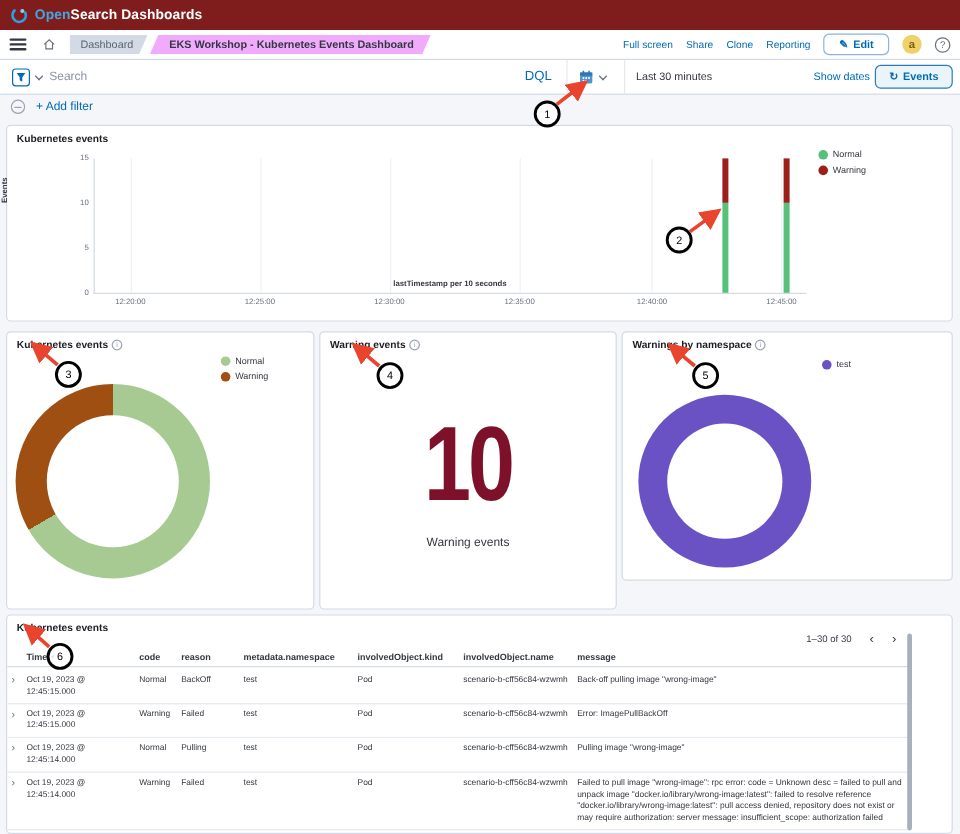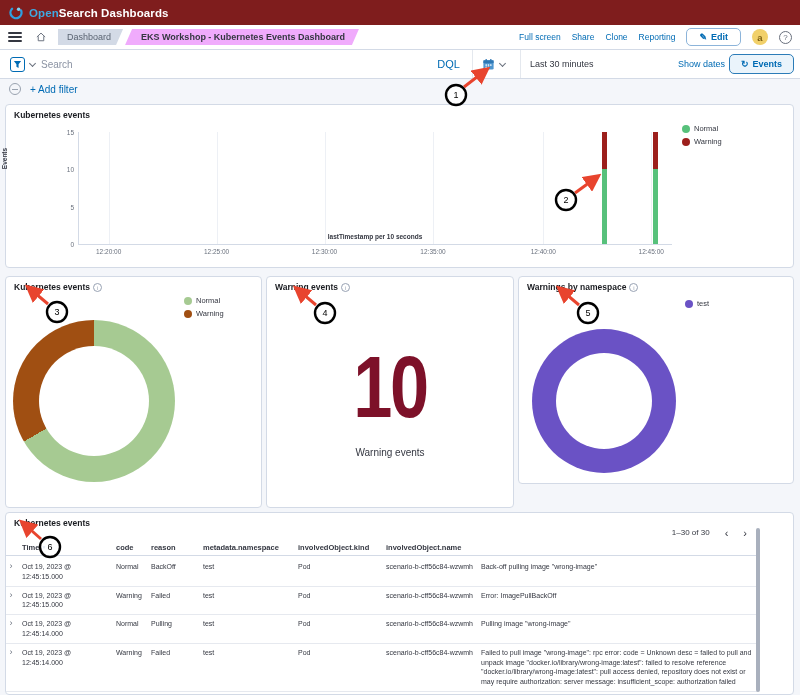--- a/index.html
+++ b/index.html
@@ -285,20 +285,21 @@
       <span class="pag-btn">›</span>
     </div>
     <div class="thead">
         <div class="hc"></div>
         <div class="hc">Time<span class="sort-ic">▼</span></div>
         <div class="hc">code</div>
         <div class="hc">reason</div>
         <div class="hc">metadata.namespace</div>
         <div class="hc">involvedObject.kind</div>
         <div class="hc">involvedObject.name</div>
+        <div class="hc">message</div>
       </div>
     <div class="tbody">
         <div class="t-row">
           <div class="cell exp">›</div>
           <div class="cell">Oct 19, 2023 @ 12:45:15.000</div>
           <div class="cell">Normal</div>
           <div class="cell">BackOff</div>
           <div class="cell">test</div>
           <div class="cell">Pod</div>
           <div class="cell c-name">scenario-b-cff56c84-wzwmh</div>

